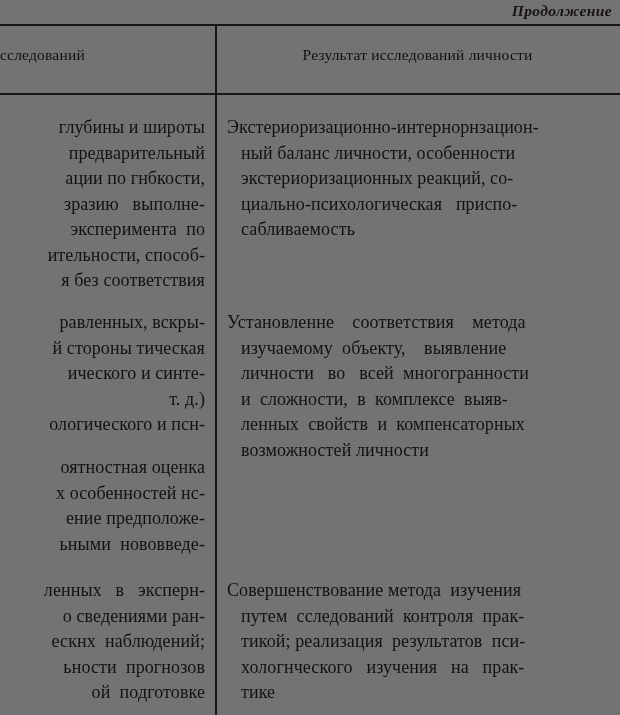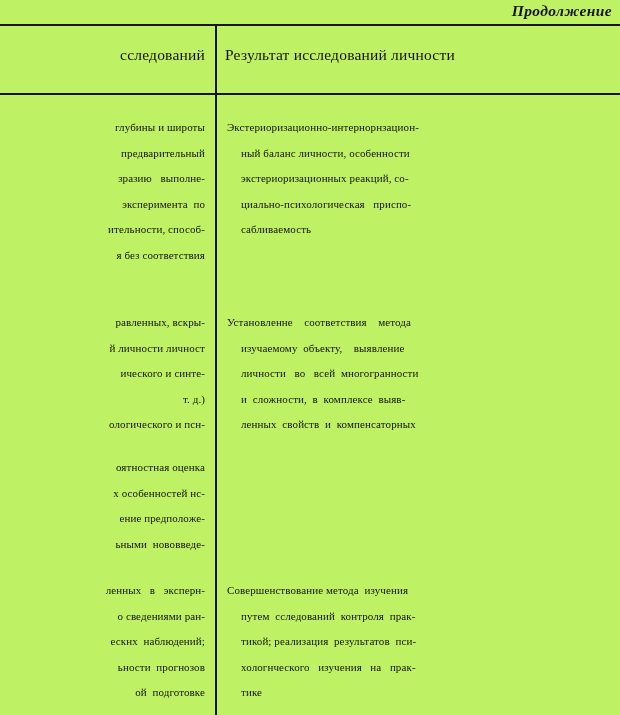--- a/index.html
+++ b/index.html
@@ -12,21 +12,21 @@
     height: 715px;
     overflow: hidden;
     font-family: "Liberation Serif", serif;
     color: #15110e;
     position: relative;
   }
   .page {
     position: relative;
     width: 620px;
     height: 715px;
-    background: #bef264;
+    background: #737373;
   }
 
   
   .running-head {
     position: absolute;
     top: 2px;
     right: 8px;
     font-style: italic;
     font-weight: bold;
     font-size: 15.5px;
@@ -59,38 +59,37 @@
     right: 0;
     top: 93px;
     height: 2px;
     background: #1a1512;
   }
   .head-left {
     position: absolute;
     left: 0;
     top: 46px;
     width: 205px;
-    text-align: right;
     font-size: 15.5px;
     letter-spacing: 0.2px;
   }
   .head-right {
     position: absolute;
     left: 225px;
     top: 46px;
     width: 385px;
-    text-align: left;
+    text-align: center;
     font-size: 15.5px;
     letter-spacing: 0.2px;
   }
 
   
   .cell {
     position: absolute;
-    font-size: 11px;
+    font-size: 18px;
     line-height: 25.5px;
     letter-spacing: 0.1px;
   }
   .left-cell {
     left: 0;
     width: 205px;
     text-align: justify;
     text-align-last: right;
   }
   .right-cell {
@@ -114,46 +113,48 @@
 
   <div class="col-divider"></div>
 
   <div class="head-left">сследований</div>
   <div class="head-right">Результат исследований личности</div>
   <div class="head-rule"></div>
 
   <div class="cell left-cell" style="top:115px;">
     <span class="line">глубины и широты</span>
     <span class="line">предварительный</span>
+    <span class="line">ации по гнбкости,</span>
     <span class="line">зразию   выполне-</span>
     <span class="line">эксперимента  по</span>
     <span class="line">ительности, способ-</span>
     <span class="line">я без соответствия</span>
   </div>
   <div class="cell right-cell" style="top:115px;">
     <span class="line">Экстериоризационно-интернорнзацион-</span>
     <span class="line" style="padding-left:14px;">ный баланс личности, особенности</span>
     <span class="line" style="padding-left:14px;font-family:Liberation Serif, serif;">экстериоризационных реакций, со-</span>
     <span class="line" style="padding-left:14px;">циально-психологическая   приспо-</span>
     <span class="line" style="padding-left:14px;">сабливаемость</span>
   </div>
 
   <div class="cell left-cell" style="top:310px;">
     <span class="line">равленных, вскры-</span>
-    <span class="line">й личности личност</span>
+    <span class="line">й стороны тическая</span>
     <span class="line">ического и синте-</span>
     <span class="line">т. д.)</span>
     <span class="line">ологического и псн-</span>
   </div>
   <div class="cell right-cell" style="top:310px;">
     <span class="line">Установленне    соответствия    метода</span>
     <span class="line" style="padding-left:14px;">изучаемому  объекту,    выявление</span>
     <span class="line" style="padding-left:14px;">личности   во   всей  многогранности</span>
     <span class="line" style="padding-left:14px;">и  сложности,  в  комплексе  выяв-</span>
     <span class="line" style="padding-left:14px;">ленных  свойств  и  компенсаторных</span>
+    <span class="line" style="padding-left:14px;">возможностей личности</span>
   </div>
 
   <div class="cell left-cell" style="top:455px;">
     <span class="line">оятностная оценка</span>
     <span class="line">х особенностей нс-</span>
     <span class="line">ение предположе-</span>
     <span class="line">ьными  нововведе-</span>
   </div>
 
   <div class="cell left-cell" style="top:578px;">

